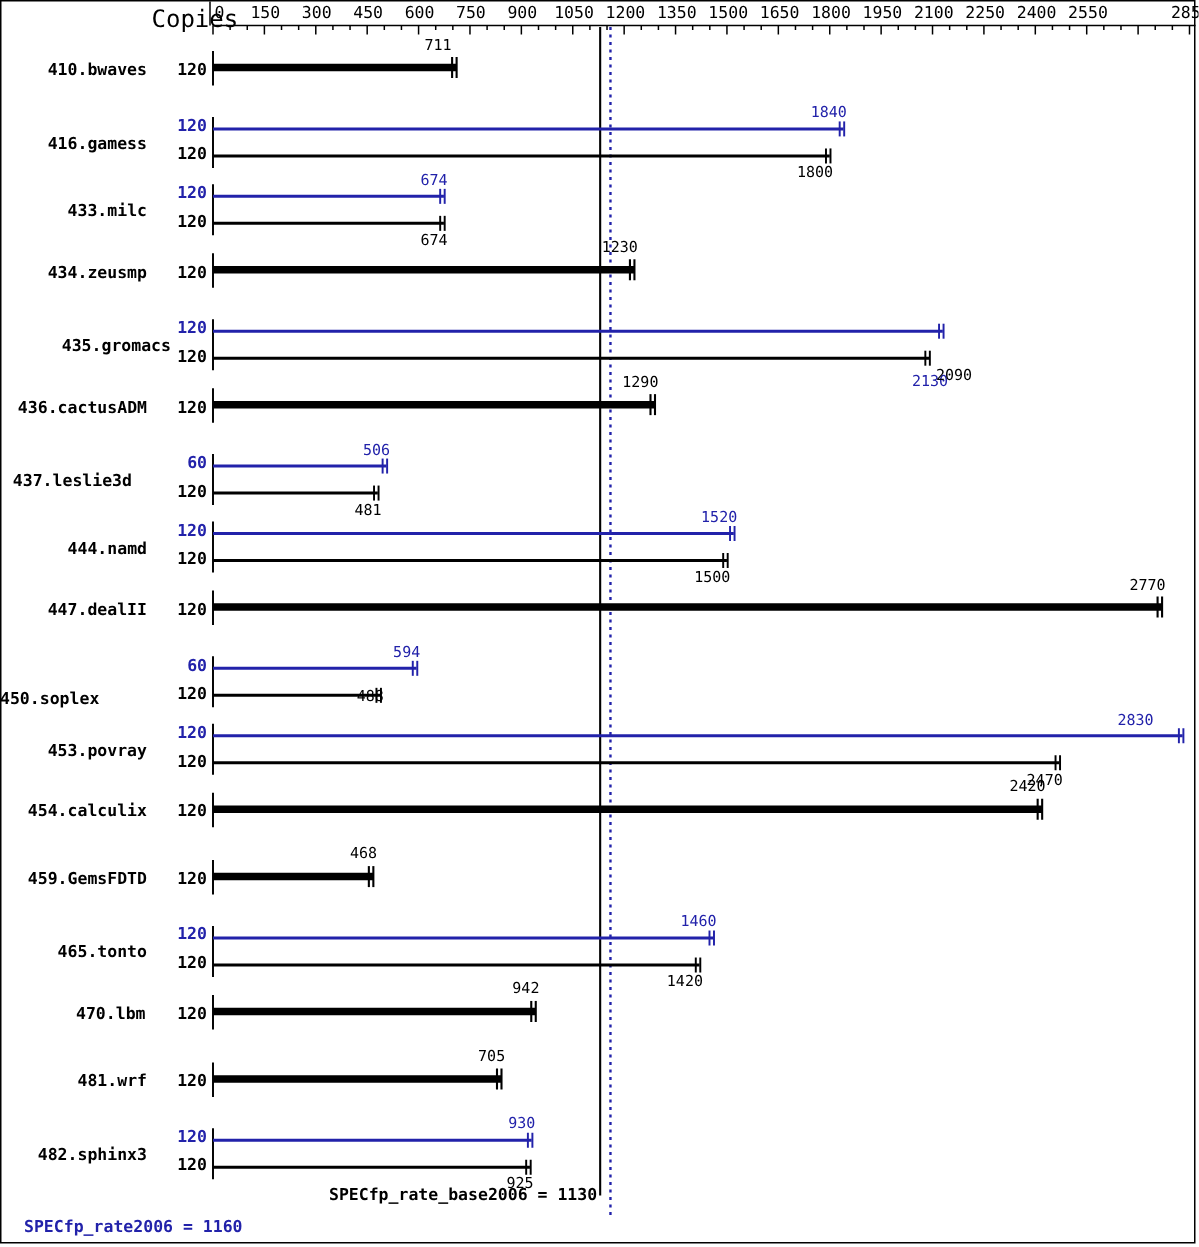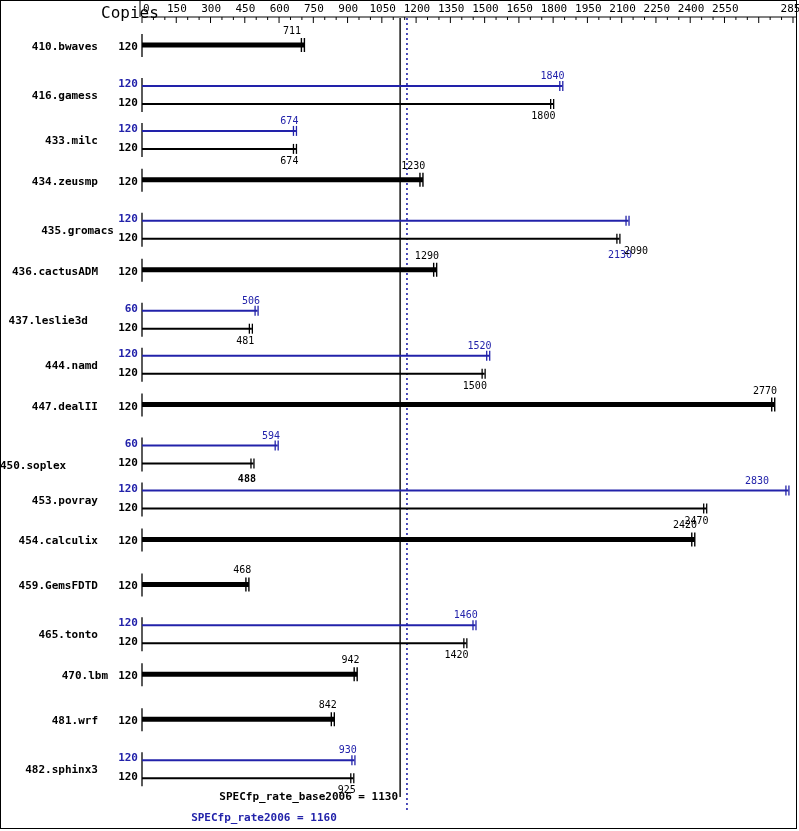--- a/index.html
+++ b/index.html
@@ -284,44 +284,44 @@
     <div class="vallab peak" style="left: 467.398px; top: 340.65px;">1520</div>
     <div class="copies-val peak" style="left: 104px; top: 346.65px; text-align: right;">120</div>
     <div class="vallab base" style="left: 462.83px; top: 380.65px;">1500</div>
     <div class="copies-val base" style="left: 104px; top: 365.65px; text-align: right;">120</div>
     <div class="bench-name" style="left: 0px; top: 399.6px; width: 98px; text-align: right;">447.dealII</div>
     <div class="vallab base" style="left: 752.923px; top: 385.6px;">2770</div>
     <div class="copies-val base" style="left: 104px; top: 399.6px; text-align: right;">120</div>
     <div class="bench-name" style="left: 0px; top: 448.55px; width: 98px; text-align: left; margin-top: 10px;">450.soplex</div>
     <div class="vallab peak" style="left: 262.081px; top: 430.55px;">594</div>
     <div class="copies-val peak" style="left: 104px; top: 436.55px; text-align: right;">60</div>
-    <div class="vallab base" style="left: 237.869px; top: 474px; font-weight: bold;">488</div>
+    <div class="vallab base" style="left: 237.869px; top: 460px;">488</div>
     <div class="copies-val base" style="left: 104px; top: 455.55px; text-align: right;">120</div>
     <div class="bench-name" style="left: 0px; top: 493.5px; width: 98px; text-align: right;">453.povray</div>
     <div class="vallab peak" style="left: 745px; top: 475.5px;">2830</div>
     <div class="copies-val peak" style="left: 104px; top: 481.5px; text-align: right;">120</div>
     <div class="vallab base" style="left: 684.397px; top: 515.5px;">2470</div>
     <div class="copies-val base" style="left: 104px; top: 500.5px; text-align: right;">120</div>
     <div class="bench-name" style="left: 0px; top: 534.45px; width: 98px; text-align: right;">454.calculix</div>
     <div class="vallab base" style="left: 672.976px; top: 520.45px;">2420</div>
     <div class="copies-val base" style="left: 104px; top: 534.45px; text-align: right;">120</div>
     <div class="bench-name" style="left: 0px; top: 579.4px; width: 98px; text-align: right;">459.GemsFDTD</div>
     <div class="vallab base" style="left: 233.301px; top: 565.4px;">468</div>
     <div class="copies-val base" style="left: 104px; top: 579.4px; text-align: right;">120</div>
     <div class="bench-name" style="left: 0px; top: 628.35px; width: 98px; text-align: right;">465.tonto</div>
     <div class="vallab peak" style="left: 453.693px; top: 610.35px;">1460</div>
     <div class="copies-val peak" style="left: 104px; top: 616.35px; text-align: right;">120</div>
     <div class="vallab base" style="left: 444.556px; top: 650.35px;">1420</div>
     <div class="copies-val base" style="left: 104px; top: 635.35px; text-align: right;">120</div>
-    <div class="bench-name" style="left: 0px; top: 669.3px; width: 108px; text-align: right;">470.lbm</div>
+    <div class="bench-name" style="left: 0px; top: 669.3px; width: 97px; text-align: right;">470.lbm</div>
     <div class="vallab base" style="left: 341.572px; top: 655.3px;">942</div>
     <div class="copies-val base" style="left: 104px; top: 669.3px; text-align: right;">120</div>
     <div class="bench-name" style="left: 0px; top: 714.25px; width: 98px; text-align: right;">481.wrf</div>
-    <div class="vallab base" style="left: 318.73px; top: 700.25px;">842</div>
+    <div class="vallab base" style="left: 318.73px; top: 700.25px;">705</div>
     <div class="copies-val base" style="left: 104px; top: 714.25px; text-align: right;">120</div>
     <div class="bench-name" style="left: 0px; top: 763.2px; width: 98px; text-align: right;">482.sphinx3</div>
     <div class="vallab peak" style="left: 338.831px; top: 745.2px;">930</div>
     <div class="copies-val peak" style="left: 104px; top: 751.2px; text-align: right;">120</div>
     <div class="vallab base" style="left: 337.688px; top: 785.2px;">925</div>
     <div class="copies-val base" style="left: 104px; top: 770.2px; text-align: right;">120</div>
     <div class="summary base" style="left: 0px; width: 398.115px; text-align: right; top: 790px;">SPECfp_rate_base2006 = 1130</div>
-    <div class="summary peak" style="left: 0px; width: 527.967px; text-align: center; top: 811px;">SPECfp_rate2006 = 1160</div>
+    <div class="summary peak" style="left: 16px; width: 527.967px; text-align: left; top: 811px;">SPECfp_rate2006 = 1160</div>
   </div>
 
 </body></html>

